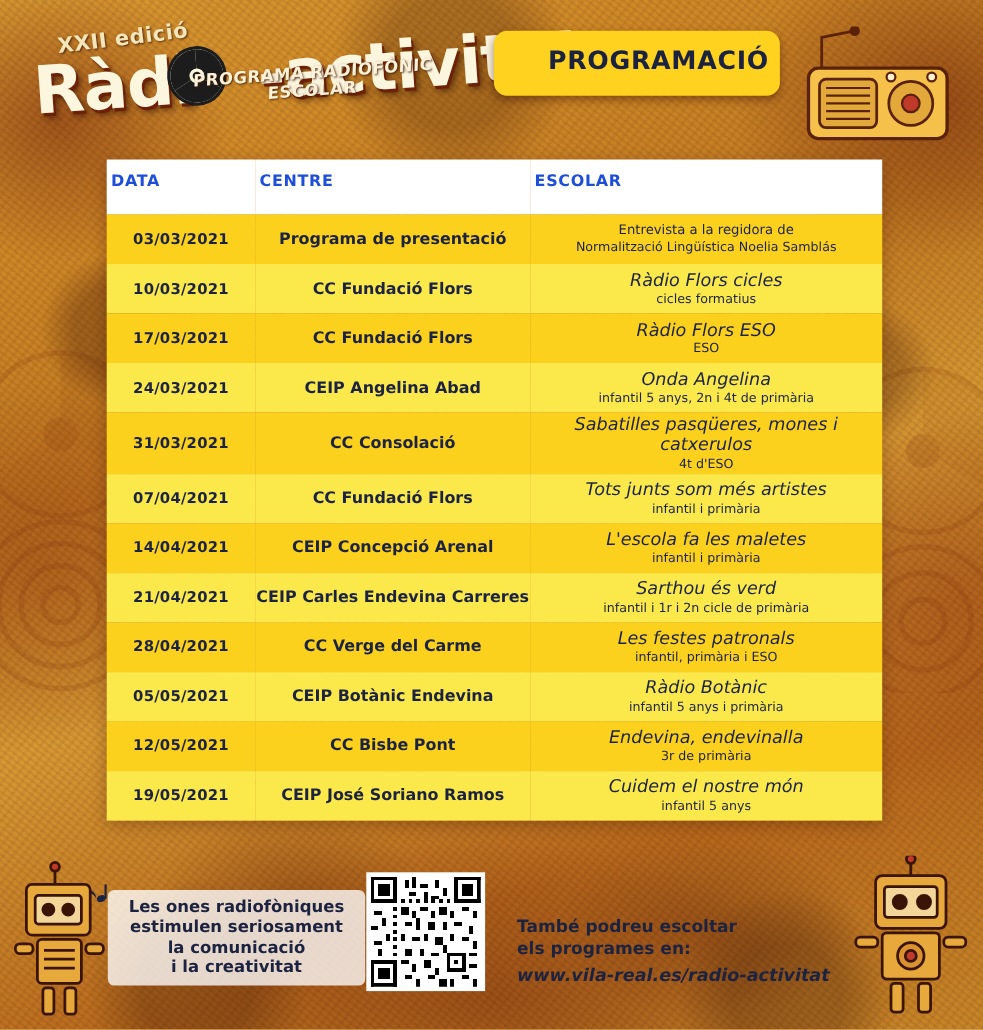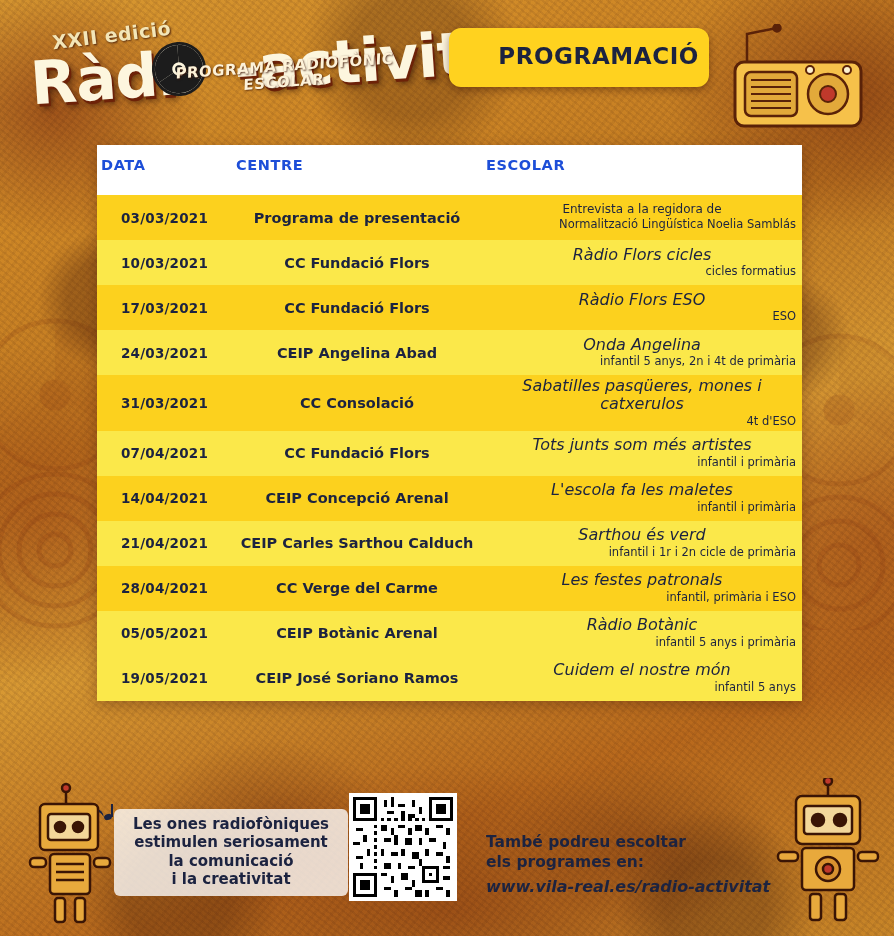--- a/index.html
+++ b/index.html
@@ -197,30 +197,29 @@
     font-weight: normal;
     font-style: italic;
     line-height: 1.15;
   }
   .prog-sub {
     font-size: 11.5px;
     font-weight: normal;
     font-style: normal;
     line-height: 1.2;
     margin-top: 1px;
-    text-align: right;
   }
   .prog-plain .prog-title {
     font-style: normal;
     font-weight: normal;
     font-size: 12px;
   }
 
   
-  .footer { position: absolute; left: 16px; right: 0; bottom: 0; height: 165px; z-index: 6; }
+  .footer { position: absolute; left: 0; right: 0; bottom: 0; height: 165px; z-index: 6; }
 
   .slogan {
     position: absolute;
     left: 98px; bottom: 40px;
     width: 222px;
     text-align: center;
     background: rgba(255,255,255,.78);
     border-radius: 6px;
     padding: 6px 6px 7px;
     color: #1c2340;
@@ -408,40 +407,48 @@
           <tr class="odd">
             <td class="date">14/04/2021</td>
             <td class="centre">CEIP Concepció Arenal</td>
             <td class="prog">
               <div class="prog-title">L'escola fa les maletes</div>
               <div class="prog-sub">infantil i primària</div>
             </td>
           </tr>
           <tr class="even">
             <td class="date">21/04/2021</td>
-            <td class="centre">CEIP Carles Sarthou Calduch</td>
+            <td class="centre">CEIP Carles Endevina Carreres</td>
             <td class="prog">
               <div class="prog-title">Sarthou és verd</div>
               <div class="prog-sub">infantil i 1r i 2n cicle de primària</div>
             </td>
           </tr>
           <tr class="odd">
             <td class="date">28/04/2021</td>
             <td class="centre">CC Verge del Carme</td>
             <td class="prog">
               <div class="prog-title">Les festes patronals</div>
               <div class="prog-sub">infantil, primària i ESO</div>
             </td>
           </tr>
           <tr class="even">
             <td class="date">05/05/2021</td>
-            <td class="centre">CEIP Botànic Arenal</td>
+            <td class="centre">CEIP Botànic Endevina</td>
             <td class="prog">
               <div class="prog-title">Ràdio Botànic</div>
               <div class="prog-sub">infantil 5 anys i primària</div>
+            </td>
+          </tr>
+          <tr class="odd">
+            <td class="date">12/05/2021</td>
+            <td class="centre">CC Bisbe Pont</td>
+            <td class="prog">
+              <div class="prog-title">Endevina, endevinalla</div>
+              <div class="prog-sub">3r de primària</div>
             </td>
           </tr>
           <tr class="even">
             <td class="date">19/05/2021</td>
             <td class="centre">CEIP José Soriano Ramos</td>
             <td class="prog">
               <div class="prog-title">Cuidem el nostre món</div>
               <div class="prog-sub">infantil 5 anys</div>
             </td>
           </tr>

